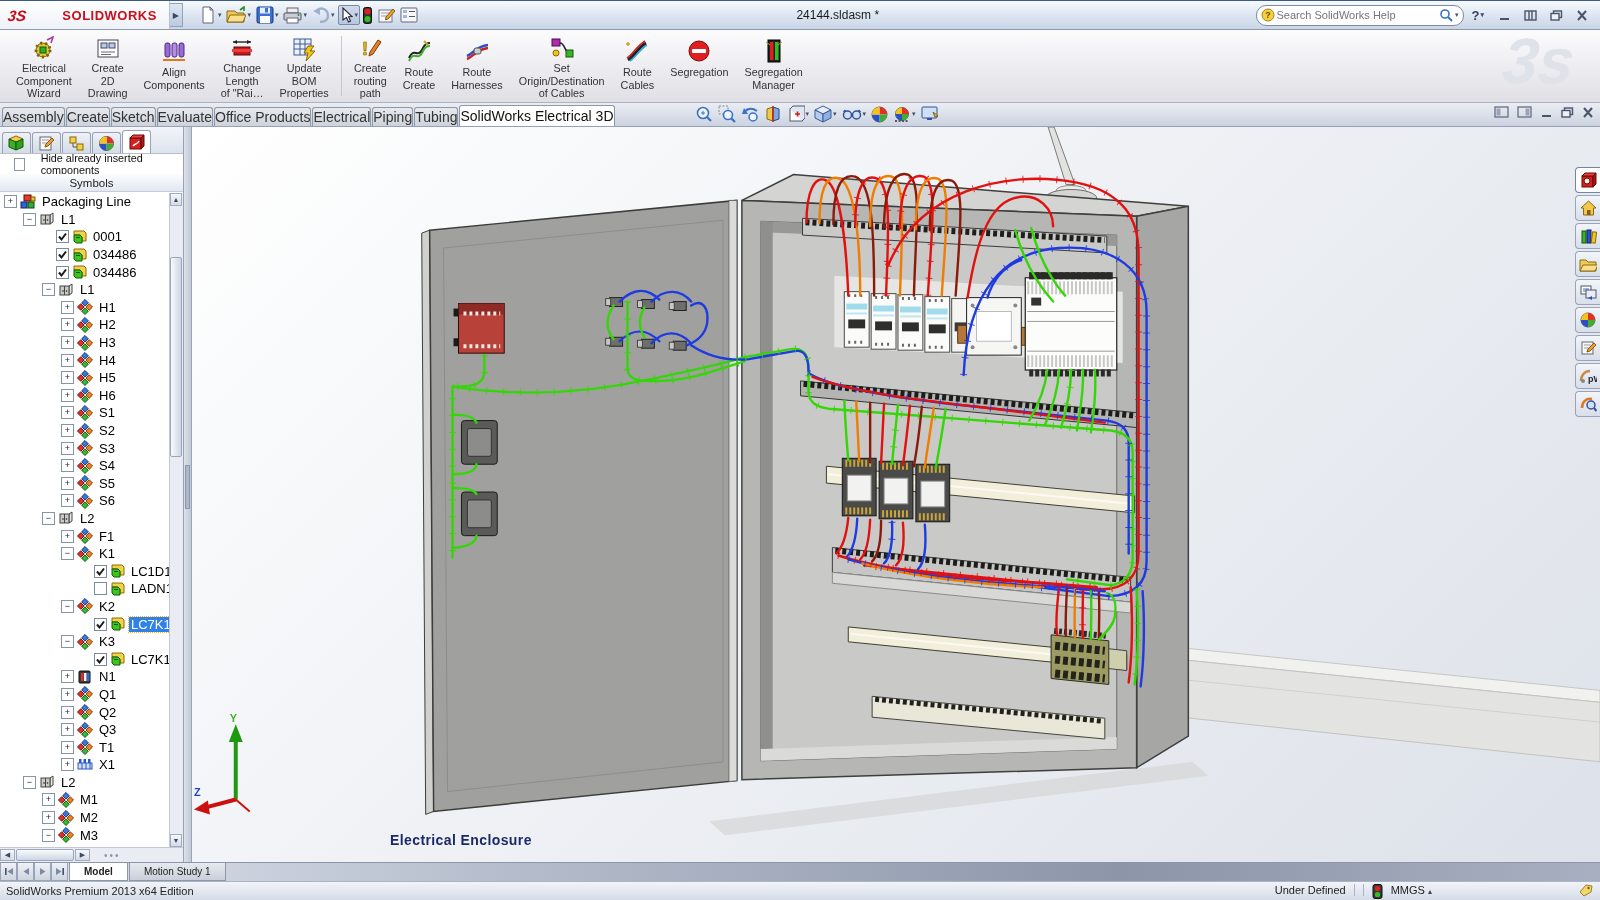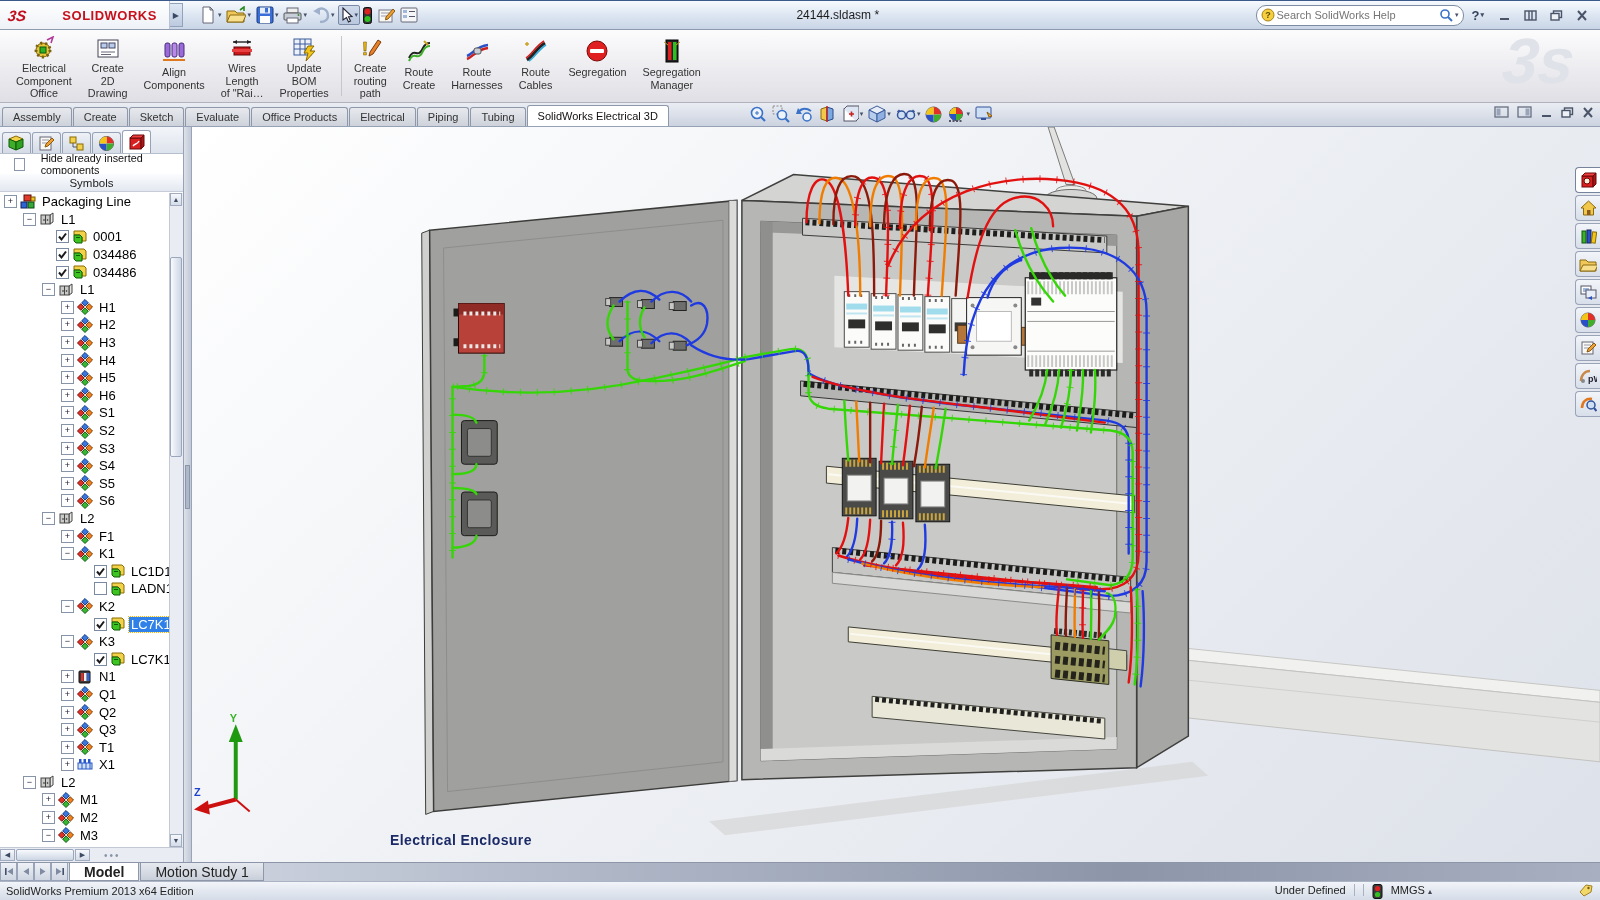--- a/index.html
+++ b/index.html
@@ -37,21 +37,21 @@
     padding:4px 7px 2px;margin-top:1px;border:1px solid transparent;border-radius:2px;color:#333;
     font-size:10.8px;line-height:1.18;text-align:center;white-space:nowrap;}
   .rbtn .ric{height:30px;display:flex;align-items:center;}
   .rsep{width:1px;background:#c6c6ce;margin:6px 4px;}
   #watermark{position:absolute;right:26px;top:-6px;font-size:64px;font-weight:bold;font-style:italic;
     color:#dfe2e8;transform:skewX(-6deg);pointer-events:none;}
 
   
   #tabrow{height:23px;flex:0 0 23px;display:flex;align-items:flex-end;
     background:linear-gradient(#eaedf3,#ccd3e0);border-bottom:1px solid #96a1b5;position:relative;}
-  .ctab{height:18px;display:flex;align-items:center;padding:0 10px;margin-right:1px;font-size:11px;color:#333;
+  .ctab{height:18px;display:flex;align-items:center;padding:0 0;margin-right:1px;font-size:14px;color:#333;
     background:linear-gradient(#e7e9ee,#ced2da);border:1px solid #8f98a9;border-bottom:none;border-radius:3px 3px 0 0;}
   .ctab.active{background:#fff;height:20px;z-index:2;color:#111;}
   #headsup{display:flex;align-items:center;gap:3px;margin:0 0 2px 78px;}
   .hbtn{display:flex;align-items:center;padding:1px;}
   #docwin{position:absolute;right:6px;top:3px;display:flex;gap:8px;align-items:center;}
 
   
   #main{flex:1;display:flex;min-height:0;position:relative;}
 
   
@@ -102,21 +102,21 @@
   #taskpane{position:absolute;right:0;top:40px;display:flex;flex-direction:column;gap:2px;}
   .tpbtn{width:24px;height:24px;border:1px solid #9aa4b8;border-right:none;border-radius:4px 0 0 4px;
     background:linear-gradient(#f2f5f9,#d8dfea);display:flex;align-items:center;justify-content:center;}
   .tpbtn.active{background:#fff;border-color:#76839c;}
 
   
   #bottomtabs{height:18px;flex:0 0 18px;display:flex;align-items:stretch;
     background:linear-gradient(90deg,#dfe3ec 0,#b7bfce 30%,#8d96a9 70%,#a7afc0 100%);border-top:1px solid #8d96a9;}
   .bnav{width:17px;display:flex;align-items:center;justify-content:center;background:linear-gradient(#eef1f6,#cfd6e2);
     border:1px solid #9aa4b8;border-top:none;box-sizing:border-box;}
-  .btab{display:flex;align-items:center;padding:0 14px;font-size:14px;color:#222;
+  .btab{display:flex;align-items:center;padding:0 14px;font-size:10px;color:#222;
     background:linear-gradient(#e6e9ef,#c9cfda);border:1px solid #8f98a9;border-top:none;margin-left:1px;}
   .btab.active{background:#fff;font-weight:bold;}
 
   
   #statusbar{height:18px;flex:0 0 18px;display:flex;align-items:center;
     background:linear-gradient(#f1f4f9,#d5dce7);border-top:1px solid #aab4c4;font-size:11px;color:#222;}
   #status-left{padding-left:6px;flex:1;}
   #status-right{display:flex;align-items:flex-start;gap:8px;padding-right:6px;}
   .ssep{width:1px;height:12px;background:#aab2c2;}
 </style>
@@ -249,21 +249,21 @@
         <span class="ric">
           <svg width="26" height="26" viewBox="0 0 26 26">
             <circle cx="12" cy="14" r="7" fill="#e8c53a" stroke="#7a6210"></circle>
             <circle cx="12" cy="14" r="7" fill="none" stroke="#7a6210" stroke-width="3" stroke-dasharray="2 3"></circle>
             <rect x="9" y="11" width="6" height="6" fill="#2fae25" stroke="#0c5a08"></rect>
             <path d="M16,4 l6,-3 -2,6" fill="none" stroke="#b03a9a" stroke-width="1.6"></path>
           </svg>
         </span>
         <span>Electrical</span>
         <span>Component</span>
-        <span>Office</span>
+        <span>Wizard</span>
       </div>
       <div class="rbtn">
         <span class="ric">
           <svg width="26" height="26" viewBox="0 0 26 26">
             <rect x="3" y="4" width="20" height="17" fill="#fff" stroke="#445"></rect>
             <rect x="6" y="7" width="6" height="5" fill="#b8ccec" stroke="#446"></rect>
             <rect x="14" y="7" width="6" height="5" fill="#b8ccec" stroke="#446"></rect>
             <line x1="6" y1="16" x2="20" y2="16" stroke="#667"></line>
             <line x1="6" y1="18.5" x2="16" y2="18.5" stroke="#667"></line>
           </svg>
@@ -287,21 +287,21 @@
       <div class="rbtn">
         <span class="ric">
           <svg width="26" height="26" viewBox="0 0 26 26">
             <path d="M4,6 h18" stroke="#222" stroke-width="1.4"></path>
             <polygon points="4,6 8,4 8,8" fill="#222"></polygon>
             <polygon points="22,6 18,4 18,8" fill="#222"></polygon>
             <rect x="5" y="11" width="16" height="8" fill="#cc1818" stroke="#5a0808"></rect>
             <rect x="3" y="13" width="20" height="3" fill="#e84040"></rect>
           </svg>
         </span>
-        <span>Wires</span>
+        <span>Change</span>
         <span>Length</span>
         <span>of "Rai…</span>
       </div>
       <div class="rbtn">
         <span class="ric">
           <svg width="26" height="26" viewBox="0 0 26 26">
             <rect x="3" y="3" width="17" height="16" fill="#eef2f8" stroke="#3a5a9a"></rect>
             <line x1="3" y1="8" x2="20" y2="8" stroke="#3a5a9a"></line>
             <line x1="3" y1="13" x2="20" y2="13" stroke="#3a5a9a"></line>
             <line x1="9" y1="3" x2="9" y2="19" stroke="#3a5a9a"></line>
@@ -339,20 +339,33 @@
       <div class="rbtn">
         <span class="ric">
           <svg width="26" height="26" viewBox="0 0 26 26">
             <path d="M3,18 C9,16 12,8 24,7" fill="none" stroke="#2a50c8" stroke-width="2.4"></path>
             <path d="M3,21 C9,19 13,11 24,10" fill="none" stroke="#cc2020" stroke-width="2.4"></path>
             <rect x="10" y="10" width="7" height="6" rx="2" fill="#c8ccd4" stroke="#555"></rect>
           </svg>
         </span>
         <span>Route</span>
         <span>Harnesses</span>
+      </div>
+      <div class="rbtn">
+        <span class="ric">
+          <svg width="26" height="26" viewBox="0 0 26 26">
+            <rect x="3" y="3" width="8" height="7" fill="#b02ab0" stroke="#500a50"></rect>
+            <path d="M11,7 C16,7 16,17 20,17" fill="none" stroke="#222" stroke-width="1.6"></path>
+            <rect x="17" y="14" width="7" height="7" fill="#3fae2a" stroke="#0c5a08"></rect>
+            <circle cx="7" cy="17" r="3" fill="#f2c518" stroke="#8a6a00"></circle>
+          </svg>
+        </span>
+        <span>Set</span>
+        <span>Origin/Destination</span>
+        <span>of Cables</span>
       </div>
       <div class="rbtn">
         <span class="ric">
           <svg width="26" height="26" viewBox="0 0 26 26">
             <path d="M4,22 C10,18 14,10 22,5" fill="none" stroke="#222" stroke-width="3"></path>
             <path d="M6,23 C12,19 16,11 23,7" fill="none" stroke="#30a8d8" stroke-width="1.6"></path>
             <path d="M3,20 C9,16 13,8 21,3" fill="none" stroke="#cc2020" stroke-width="1.6"></path>
             <path d="M2,6 l4,0 M4,4 l0,4" stroke="#caa020" stroke-width="1.4"></path>
           </svg>
         </span>

